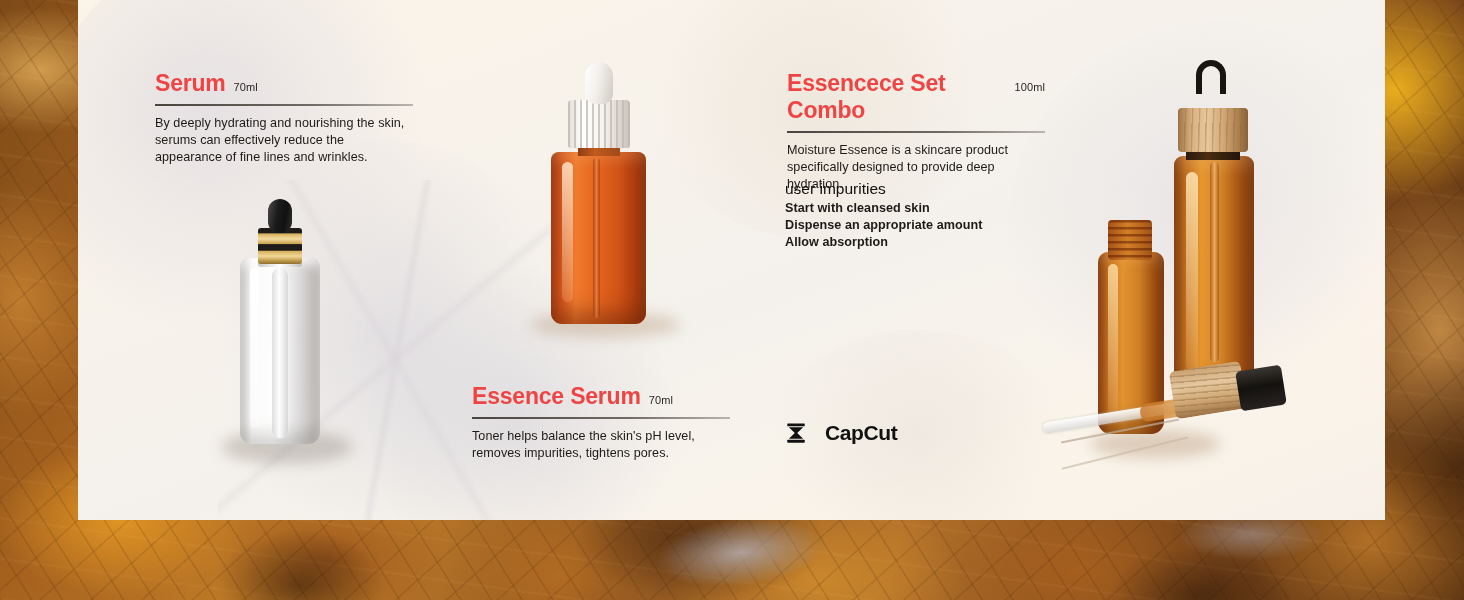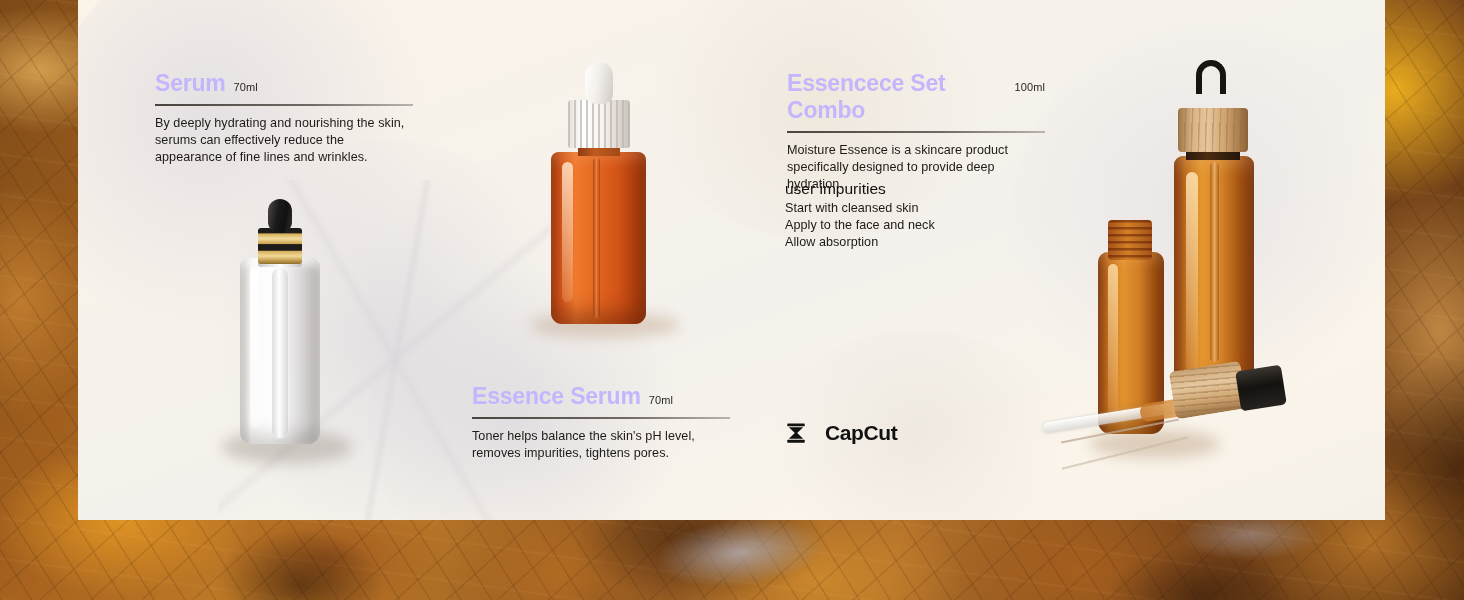--- a/index.html
+++ b/index.html
@@ -63,27 +63,27 @@
     background:radial-gradient(ellipse at 50% 40%, rgba(232,226,218,.6), rgba(232,226,218,0) 64%);}
   .wm-vein{position:absolute;left:140px;top:180px;width:360px;height:360px;opacity:.5;
     background:
       linear-gradient(100deg, rgba(208,204,210,0) 48%, rgba(208,204,210,.6) 49.5%, rgba(208,204,210,0) 51%),
       linear-gradient(140deg, rgba(208,204,210,0) 48%, rgba(208,204,210,.5) 49.5%, rgba(208,204,210,0) 51%),
       linear-gradient(60deg, rgba(208,204,210,0) 48%, rgba(208,204,210,.45) 49.5%, rgba(208,204,210,0) 51%);}
 
   
   .block{position:absolute;}
   .head-row{display:flex;align-items:baseline;gap:8px;}
-  .head{font-size:23px;font-weight:700;color:#c4b5fd;letter-spacing:-.2px;}
+  .head{font-size:23px;font-weight:700;color:#ef4444;letter-spacing:-.2px;}
   .head-sm{font-size:23px;}
   .vol{font-size:11px;color:#2a2623;font-weight:400;letter-spacing:.1px;}
   .rule{height:2px;background:linear-gradient(90deg,#4a443e 0%,#6f6a64 60%,#b9b4ae 100%);margin-top:7px;}
   .body{font-size:12.6px;line-height:1.35;color:#1d1a17;margin-top:9px;letter-spacing:.05px;}
   .sub-head{font-size:15.5px;color:#14100d;font-weight:400;margin-bottom:2px;}
-  .sub-list{font-size:12.6px;line-height:1.36;color:#1d1a17;letter-spacing:.05px;}
+  .sub-list{font-size:12.6px;line-height:1.36;color:#1d1a17;letter-spacing:.05px;font-weight:bold;}
 
   
   .logo{position:absolute;display:flex;align-items:center;gap:18px;}
   .logo-mark{width:22px;height:22px;flex:0 0 22px;}
   .logo-text{font-size:21px;font-weight:700;color:#111;letter-spacing:-.4px;}
 
   
   .bottle{position:absolute;}
   .shadow{position:absolute;border-radius:50%;filter:blur(7px);}
 
@@ -237,21 +237,21 @@
       <span class="head">Essencece Set Combo</span>
       <span class="vol">100ml</span>
     </div>
     <div class="rule"></div>
     <div class="body" style="width:222px;">Moisture Essence is a skincare product specifically designed to provide deep hydration.</div>
   </div>
 
   <div class="block" style="left:785px;top:180px;width:260px;">
     <div class="sub-head">user impurities</div>
     <div class="sub-list">Start with cleansed skin</div>
-    <div class="sub-list">Apply to the face and neck</div>
+    <div class="sub-list">Dispense an appropriate amount</div>
     <div class="sub-list">Allow absorption</div>
   </div>
 
   <div class="logo" style="left:785px;top:421px;">
     <span class="logo-mark">
       <svg viewBox="0 0 24 24" width="22" height="22" aria-hidden="true">
         <rect x="2.5" y="1.5" width="19" height="3.2" rx="0.6" fill="#111"></rect>
         <rect x="2.5" y="19.3" width="19" height="3.2" rx="0.6" fill="#111"></rect>
         <path d="M4.2 5.6 L19.8 5.6 L13.3 12 L19.8 18.4 L4.2 18.4 L10.7 12 Z" fill="#111"></path>
       </svg>

